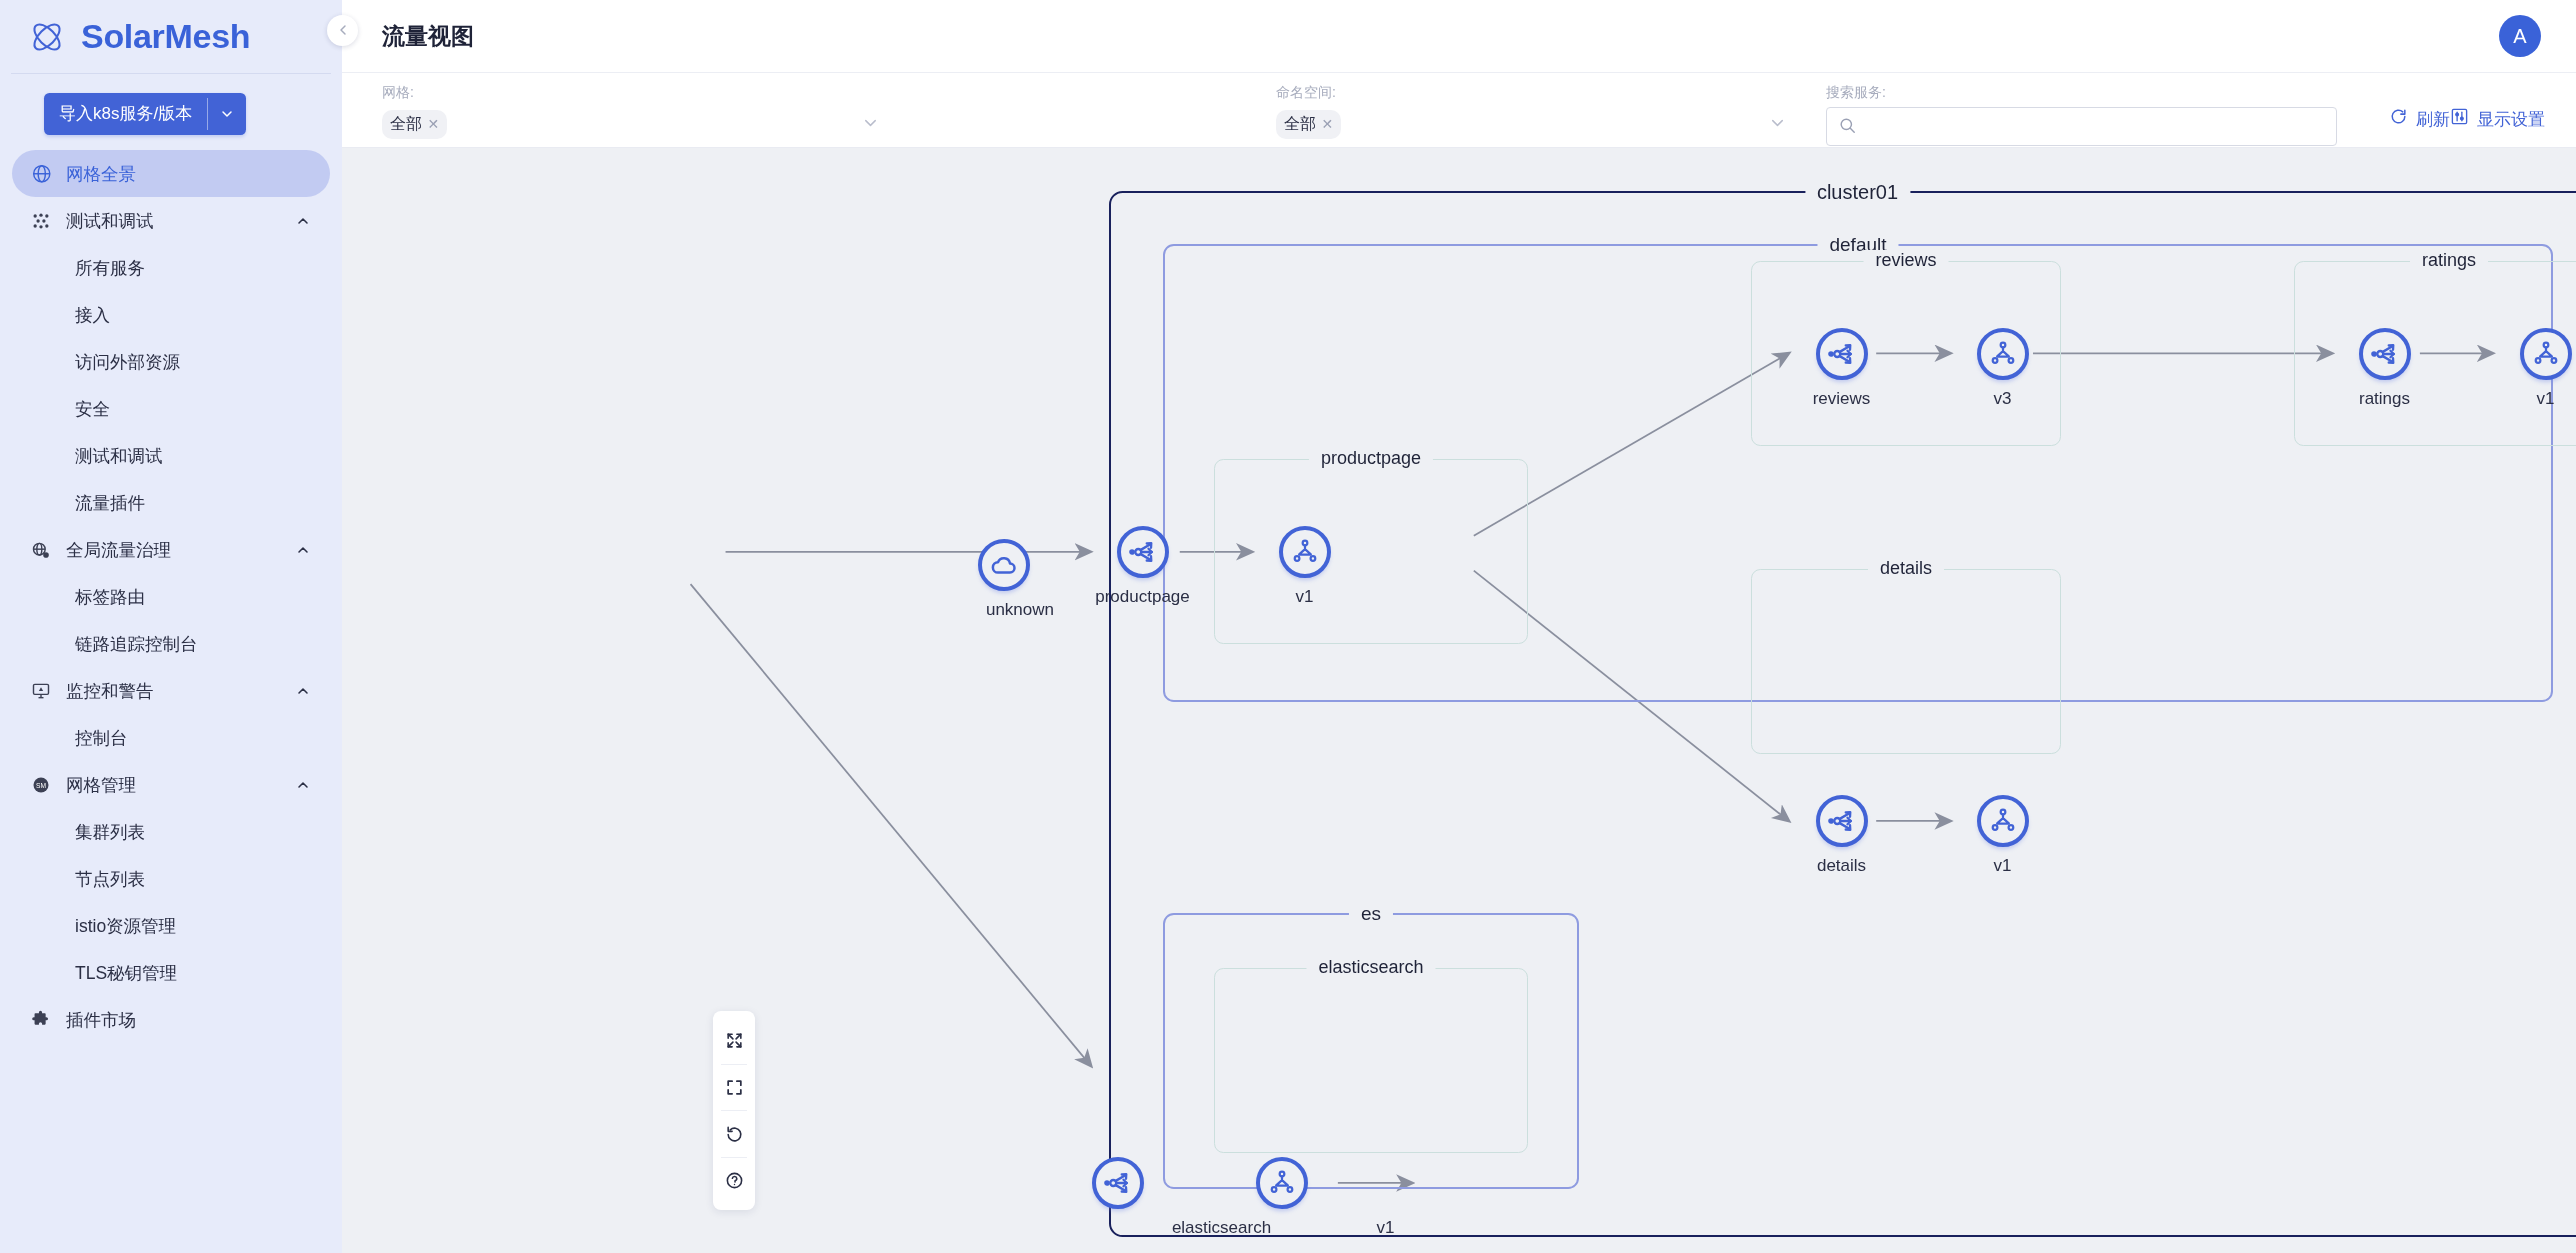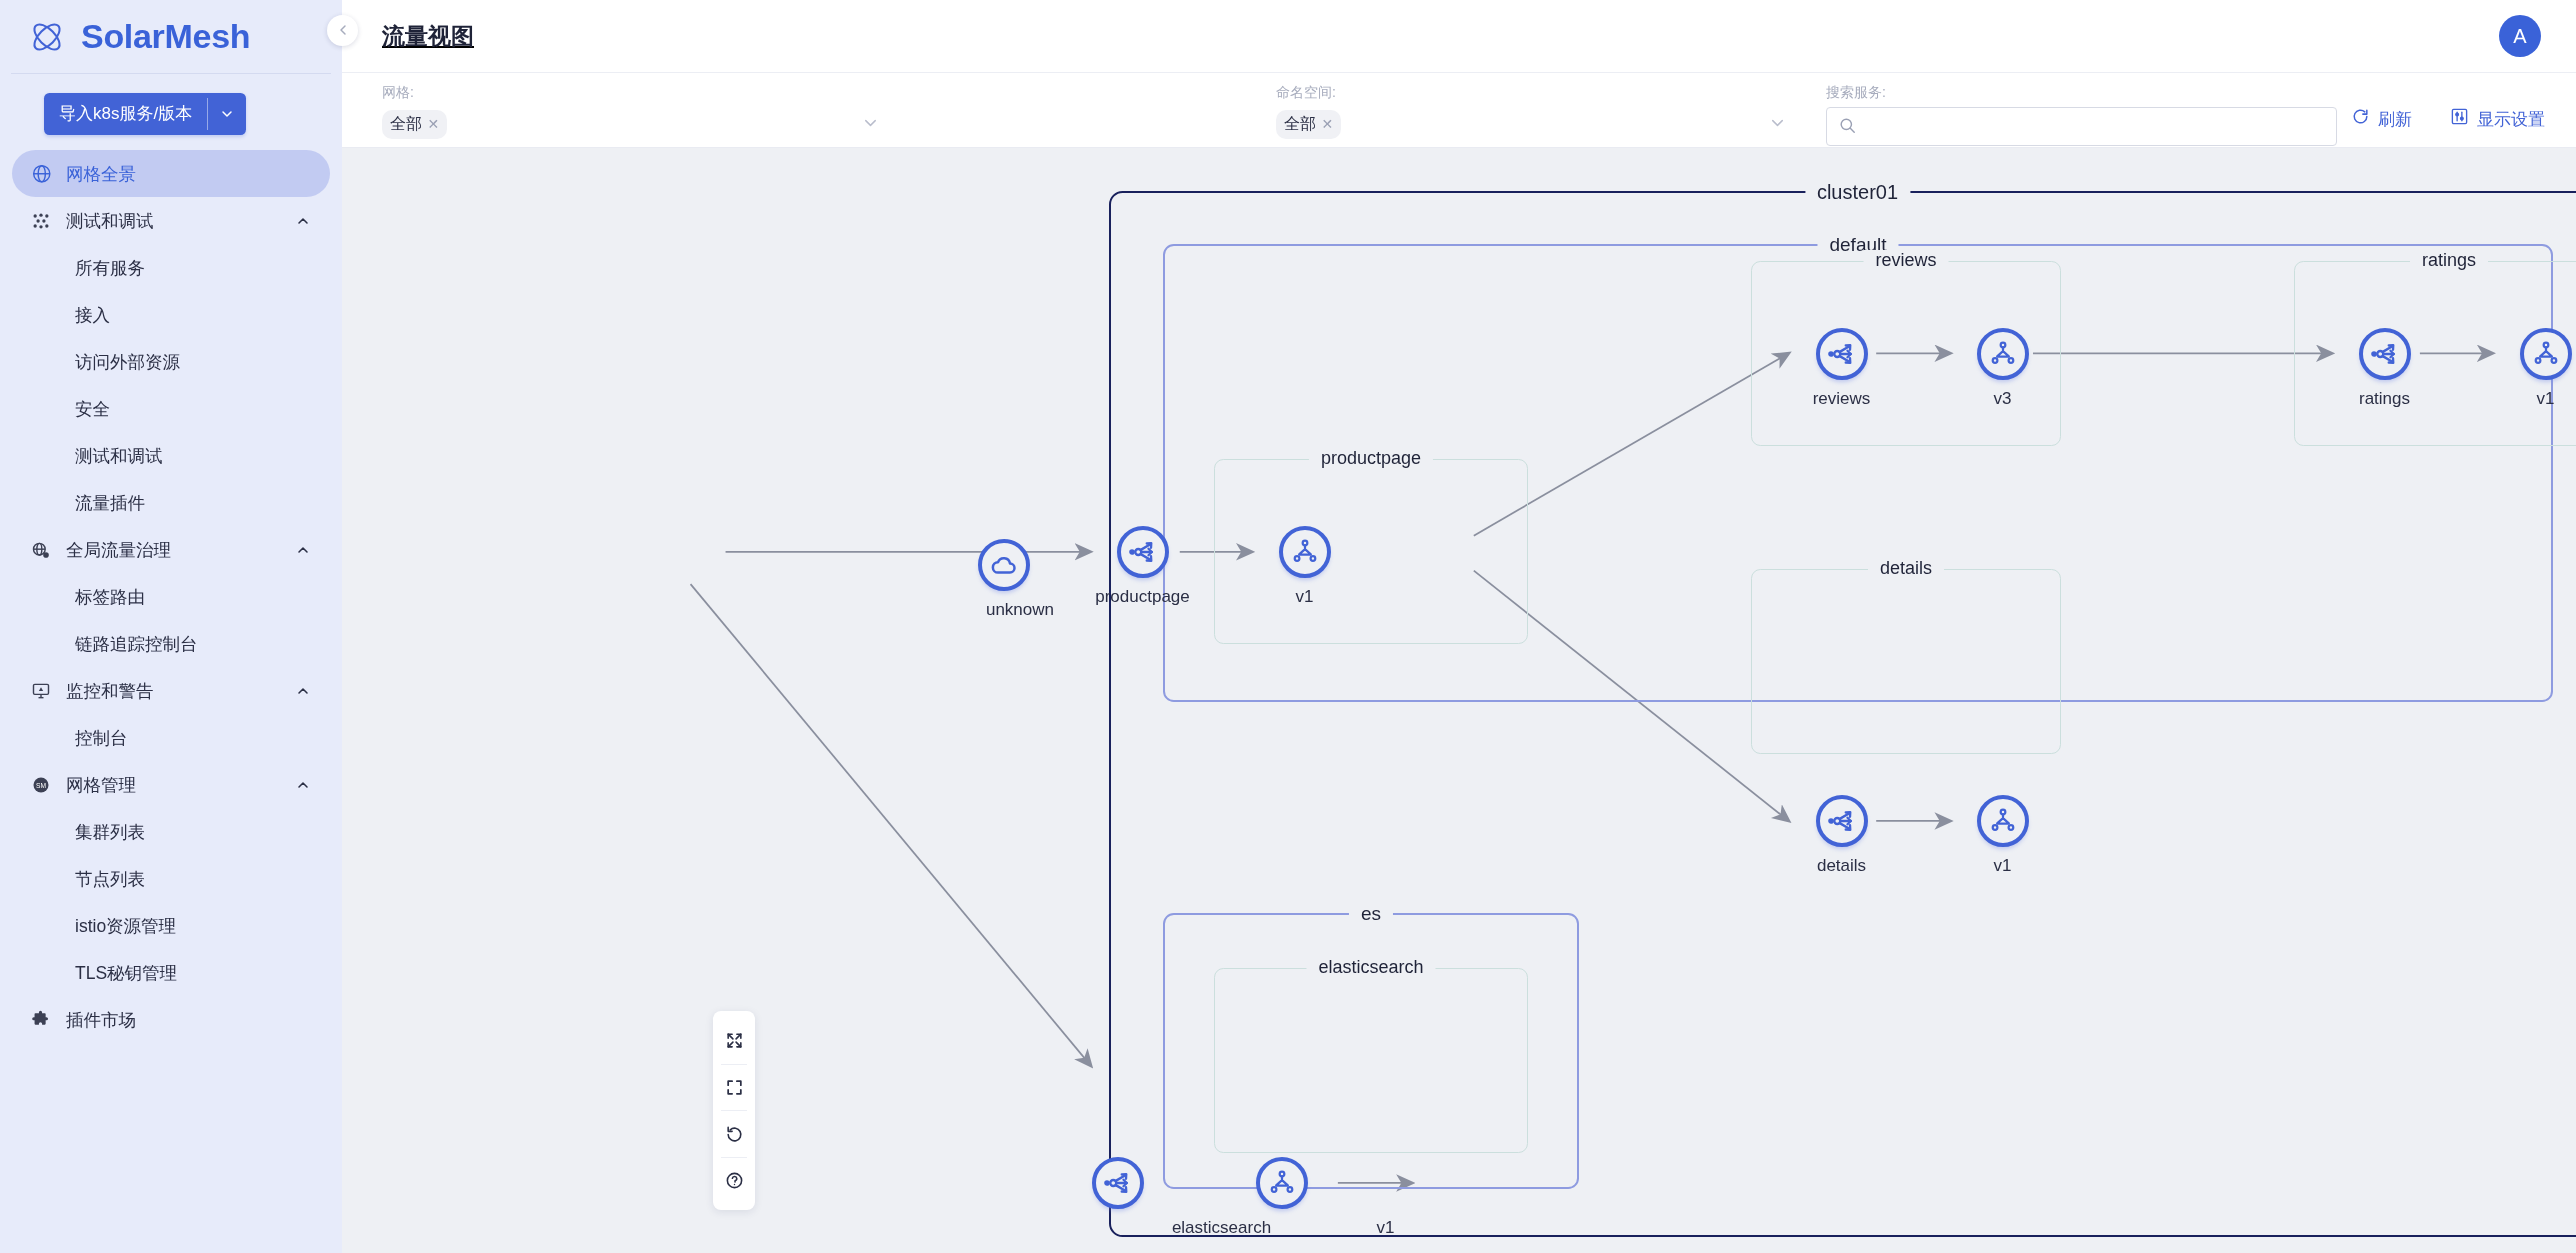--- a/index.html
+++ b/index.html
@@ -60,21 +60,21 @@
   .nav-row .nico { width: 25.6px; display:flex; align-items:center; justify-content:flex-start; margin-right: 9.4px; }
   .nav-row .ntext { flex: 1; }
   .nav-row .caret { margin-left: auto; display:flex; align-items:center; }
   .nav-sub {
     display: flex; align-items: center;
     height: 47px; padding-left: 63px;
     font-size: 17.5px; color: #2b2f45; cursor: pointer;
   }
 
   
-  .main { flex: 1; height: 1253px; position: relative; background: #ffffff; text-decoration: underline; }
+  .main { flex: 1; height: 1253px; position: relative; background: #ffffff; }
   .collapse-btn {
     position: absolute; left: -15px; top: 15px;
     width: 31px; height: 31px; border-radius: 50%;
     background: #fff; box-shadow: 0 1.3px 5.4px rgba(30,40,90,0.16);
     display: flex; align-items: center; justify-content: center;
     cursor: pointer; z-index: 40;
   }
   .topbar {
     height: 73px; background: #fff;
     display: flex; align-items: center;
@@ -114,21 +114,21 @@
   .search-label { font-size: 14px; color: #a7acbd; margin-bottom: 5.4px; }
   .search-box {
     height: 39px; border: 0.7px solid #d7dae4; border-radius: 4px;
     display: flex; align-items: center; padding: 0 10.8px; background:#fff;
   }
   .search-box input {
     border: none; outline: none; flex: 1; font-size: 16px;
     color: #2b2f45; background: transparent; margin-left: 6.7px;
     font-family: inherit;
   }
-  .topactions { position: absolute; right: 31px; top: 34px; display: flex; gap: 38px; }
+  .topactions { position: absolute; right: 31px; top: 34px; display: flex; }
   .taction { display: flex; align-items: center; gap: 8px; color: #4263d6; font-size: 17px; cursor: pointer; }
 
   
   .canvas {
     position: absolute; left: 0; top: 148px;
     width: 2234px; height: 1105px;
     background: #eef0f4; overflow: hidden;
   }
   .canvas-svg { position:absolute; left:0; top:0; width:2234px; height:1105px; }
 

